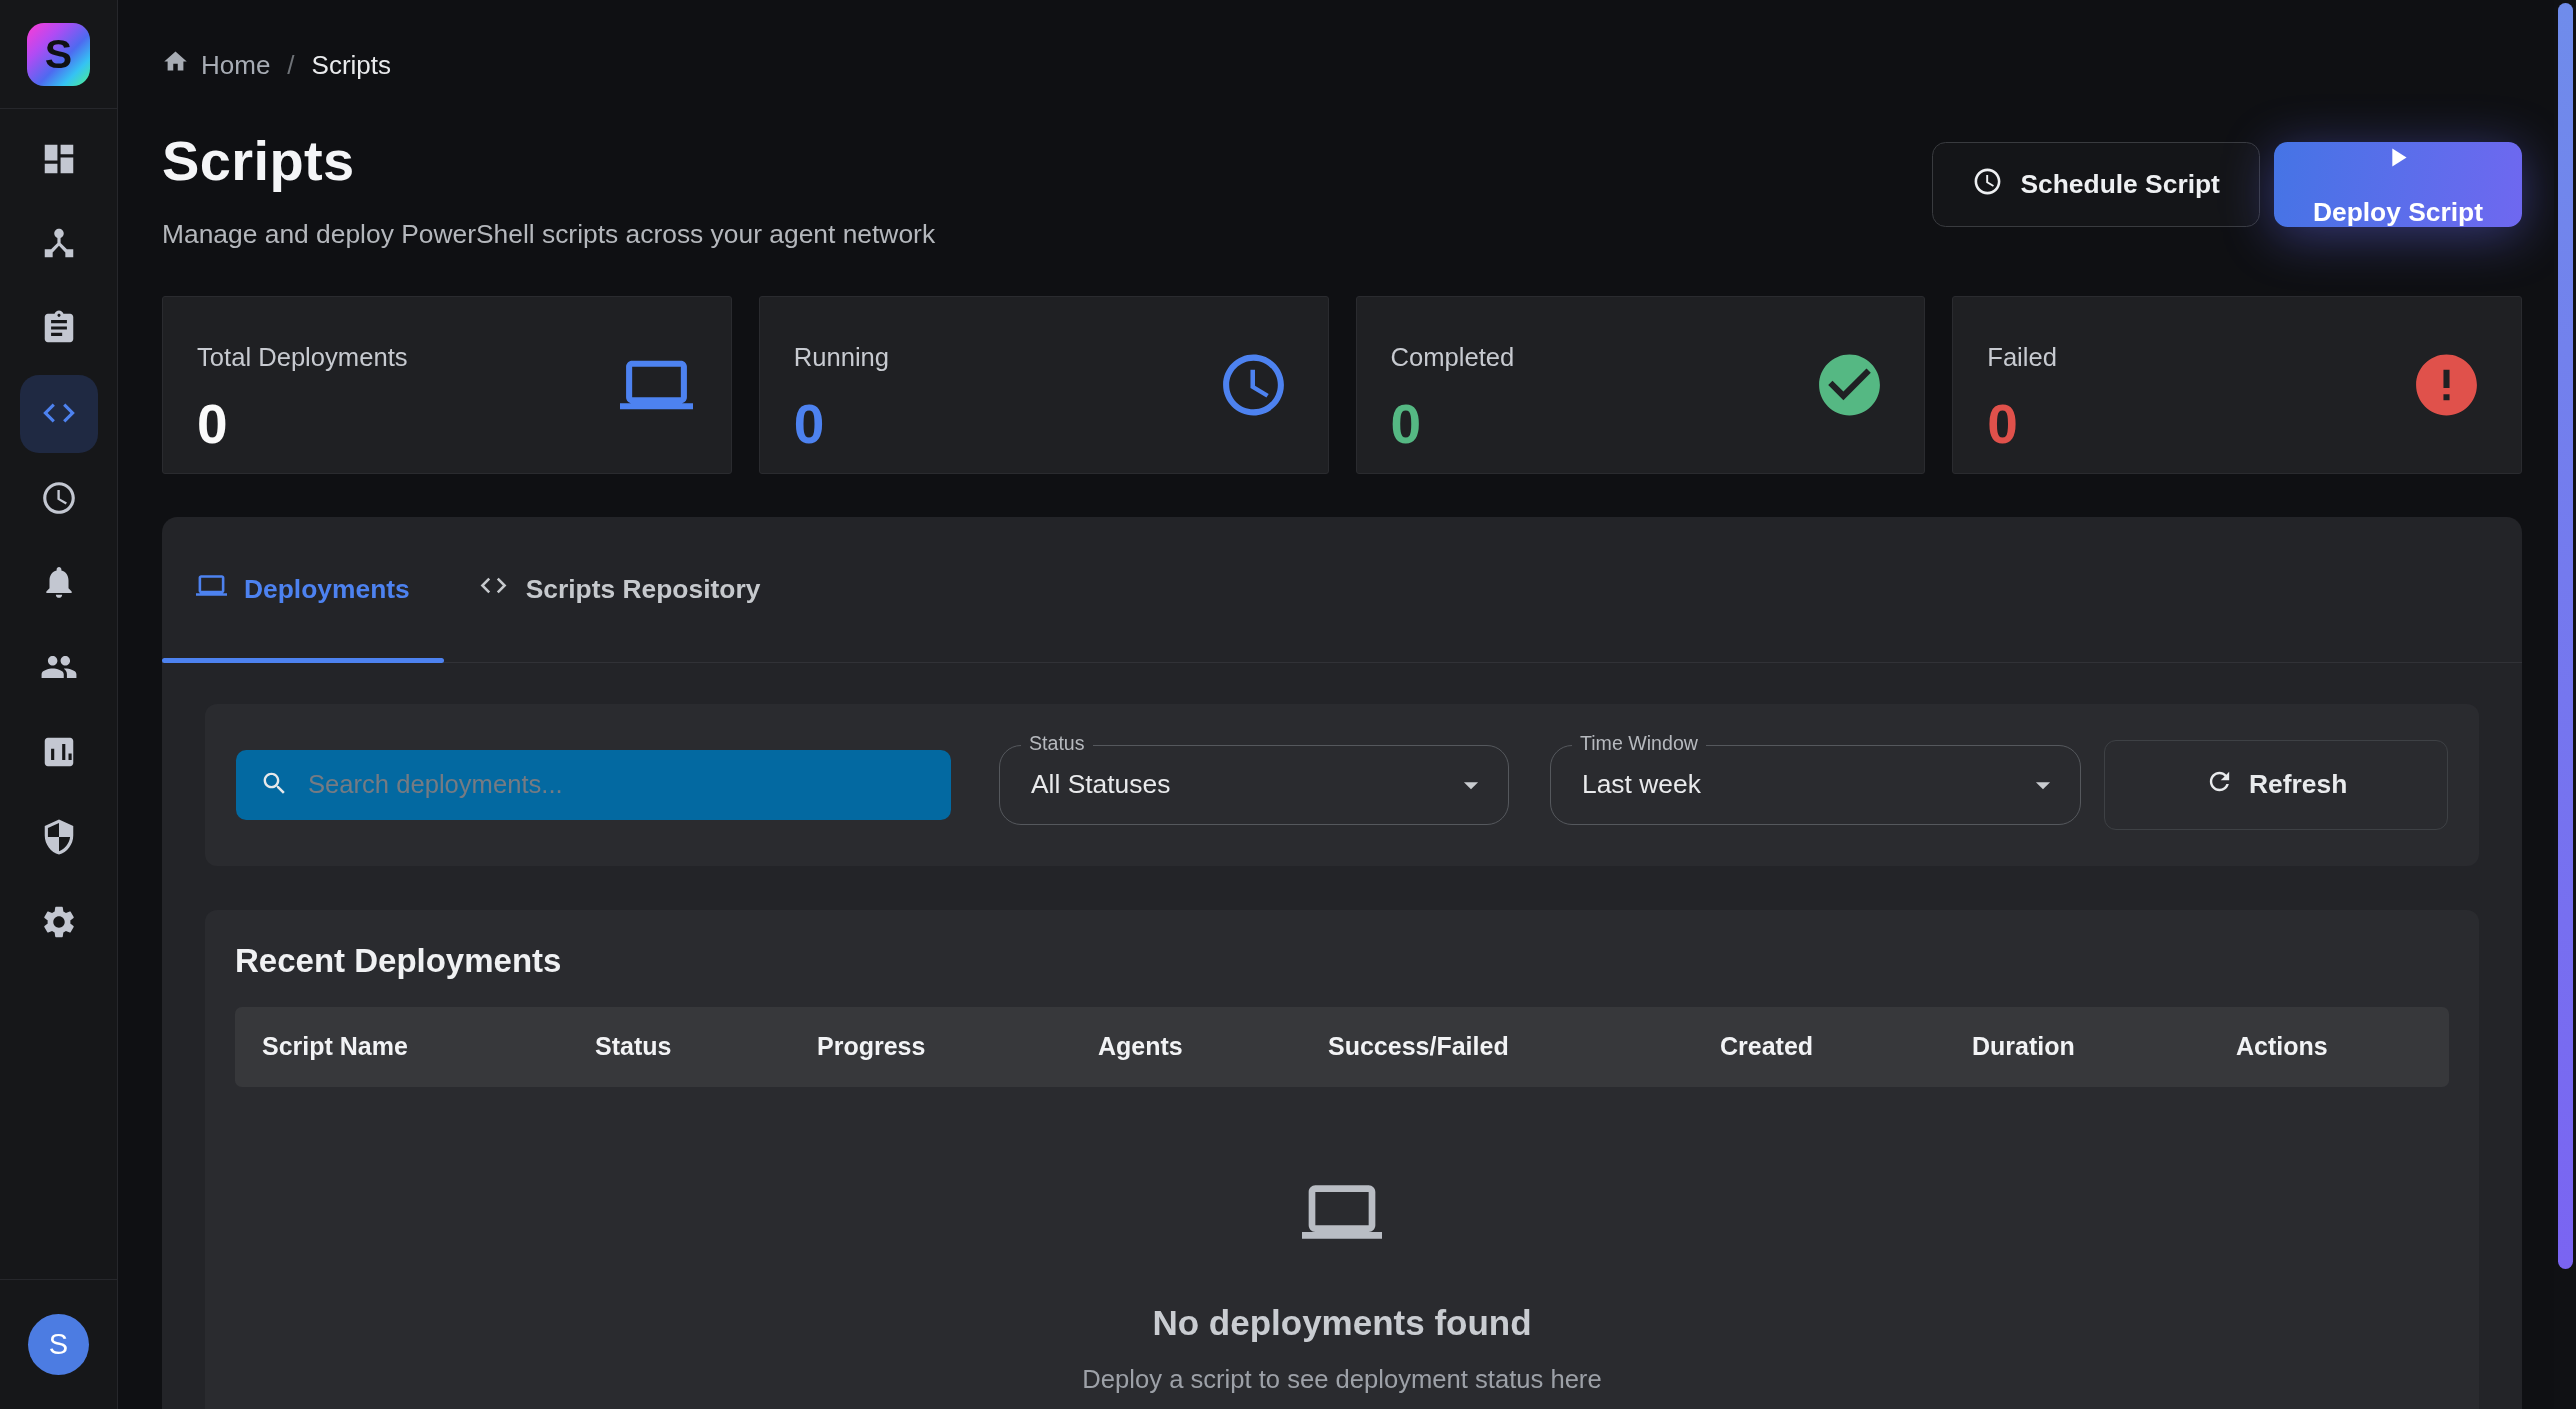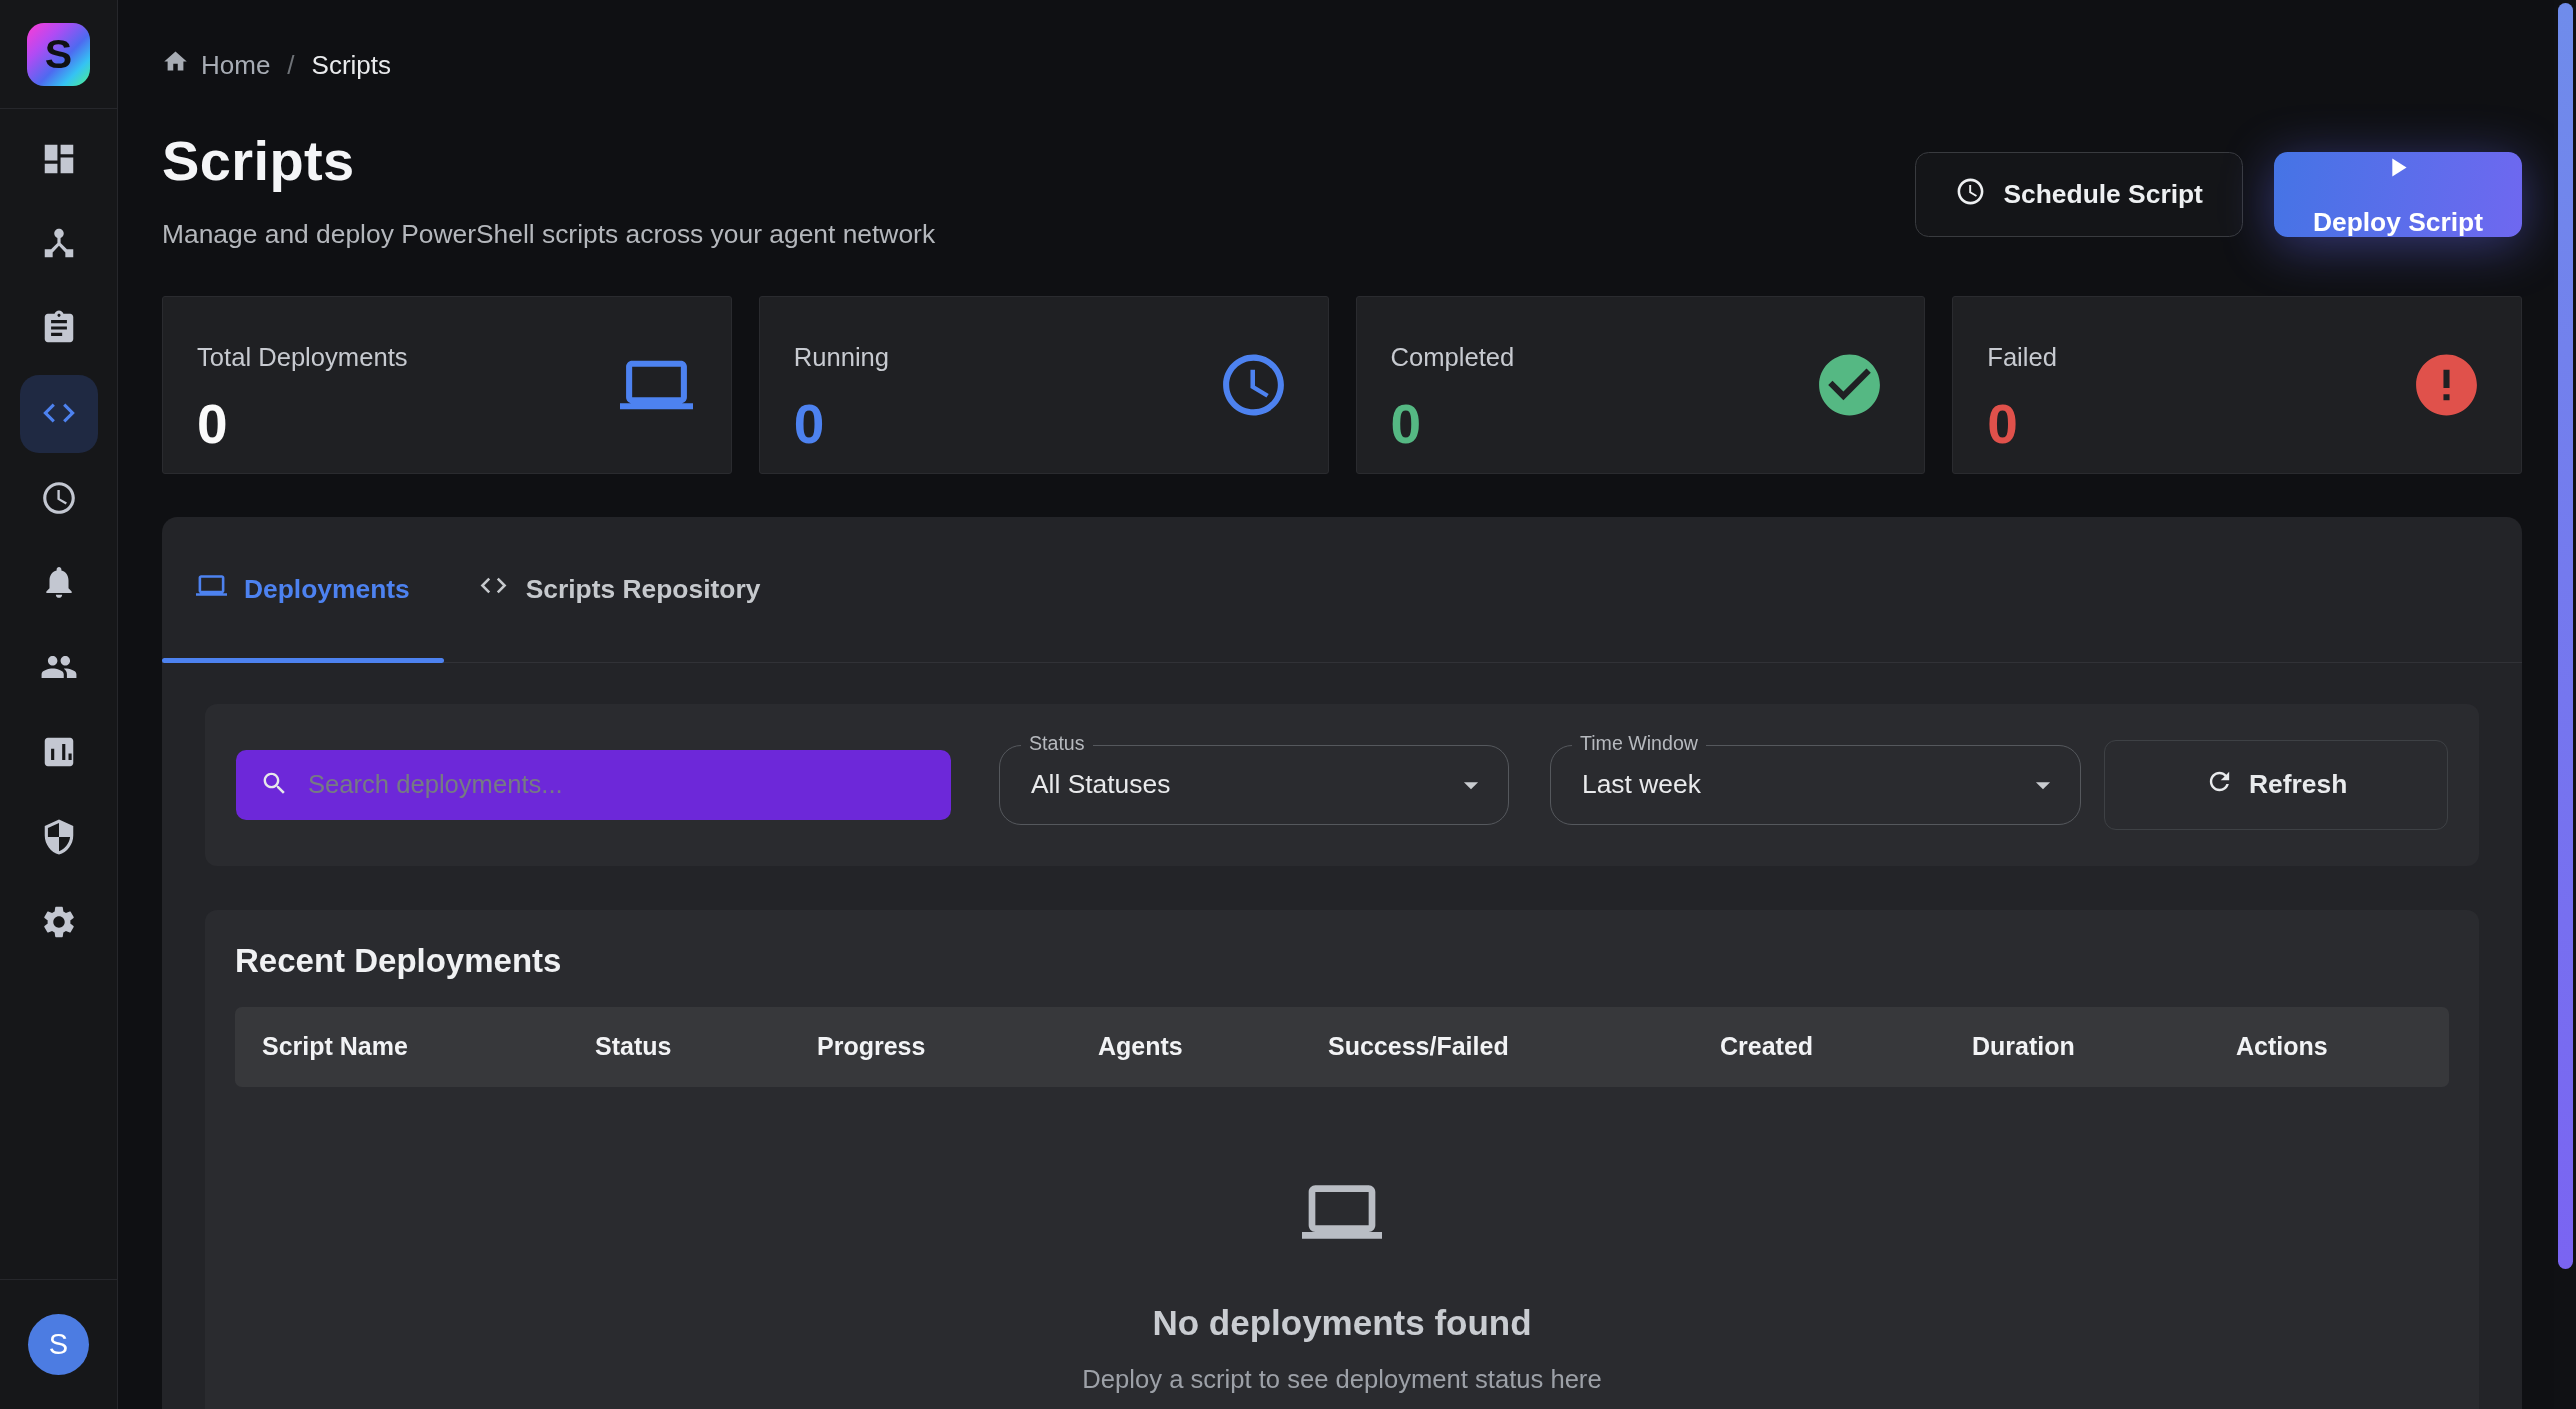--- a/index.html
+++ b/index.html
@@ -50,21 +50,21 @@
 
   .breadcrumb { display:flex; align-items:center; gap:13.6px; font-size:26px; color:#a7acb4; }
   .breadcrumb svg { width:27px; height:27px; }
   .crumb-home { display:flex; align-items:center; gap:12px; color:#a7acb4; cursor:pointer; }
   .crumb-sep { color:#6f7378; padding:0 3.4px; }
   .crumb-current { color:#e9eaec; }
 
   .page-header { display:flex; justify-content:space-between; align-items:flex-start; margin-top:46px; }
   .page-title { font-size:56px; font-weight:800; color:#f4f5f7; letter-spacing:0.4px; }
   .page-subtitle { margin-top:25.6px; font-size:26.4px; color:#b4b7bc; font-weight:400; }
-  .header-actions { display:flex; gap:31px; margin-top:24px; }
+  .header-actions { display:flex; gap:14px; margin-top:14px; }
   .btn { height:85px; border-radius:13.6px; display:flex; align-items:center; gap:17px;
     font-size:26.4px; font-weight:600; padding:0 39px; cursor:pointer; font-family:inherit; }
   .btn svg { width:31px; height:31px; }
   .btn-outline { border:1.7px solid #393b3f; background:#141518; color:#eef0f2; }
   .btn-primary {
     border:none; color:#fff; font-weight:700;
     background:linear-gradient(100deg,#4574e5,#6f68f0);
     box-shadow:0 8.5px 51px rgba(100,105,240,.45);
     flex-direction:column;
   }
@@ -89,21 +89,21 @@
   .tab svg { width:31px; height:31px; }
   .tab.active { color:#4d82f0; }
   .tab.active::after { content:''; position:absolute; left:0; right:0; bottom:-1.7px;
     height:5.1px; background:#4d82f0; border-radius:2.6px; }
 
   .tab-content { padding:41px 43px 0 43px; flex:1; display:flex; flex-direction:column; min-height:0; }
 
   
   .filter-card { flex:none; background:#2a2b2f; border-radius:12px; height:162px;
     display:flex; align-items:center; padding:0 31px; }
-  .search-box { width:715px; height:70px; background:#6d28d9; border-radius:10.2px;
+  .search-box { width:715px; height:70px; background:#0369a1; border-radius:10.2px;
     display:flex; align-items:center; padding:0 24px; gap:19px; flex:none; }
   .search-box svg { width:29px; height:29px; color:#e6e8ea; flex:none; }
   .search-box input { flex:1; background:transparent; border:none; outline:none;
     font-size:25.6px; color:#e6e8ea; font-family:inherit; }
   .search-box input::placeholder { color:#767b83; }
 
   .select-field { position:relative; height:80px; border:0.9px solid #55585d; border-radius:22px;
     display:flex; align-items:center; padding:0 77px 0 31px; cursor:pointer; flex:none; }
   .sel-status { width:510px; margin-left:48px; }
   .sel-time { width:531px; margin-left:41px; }

